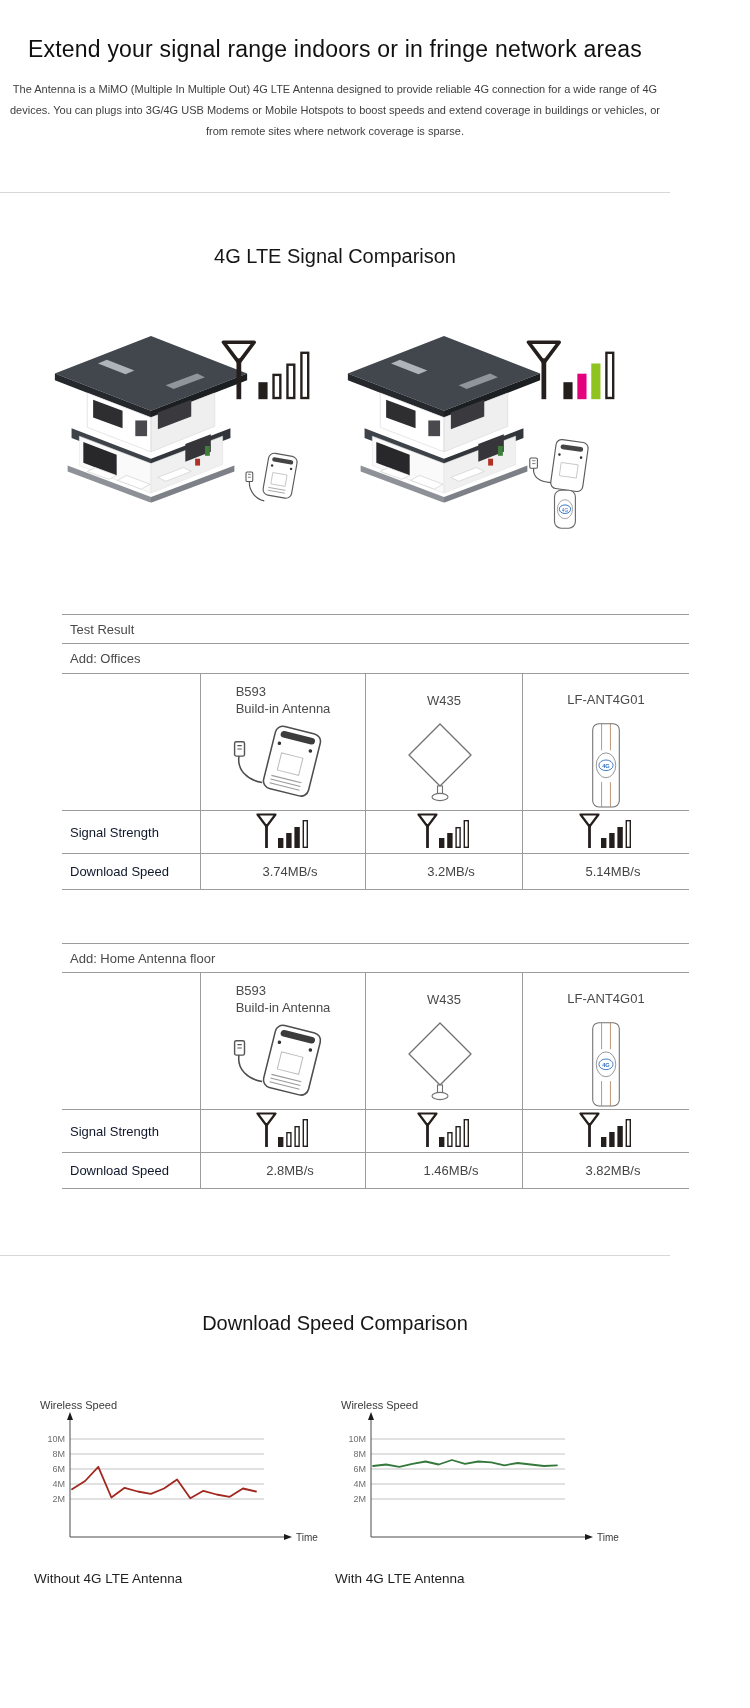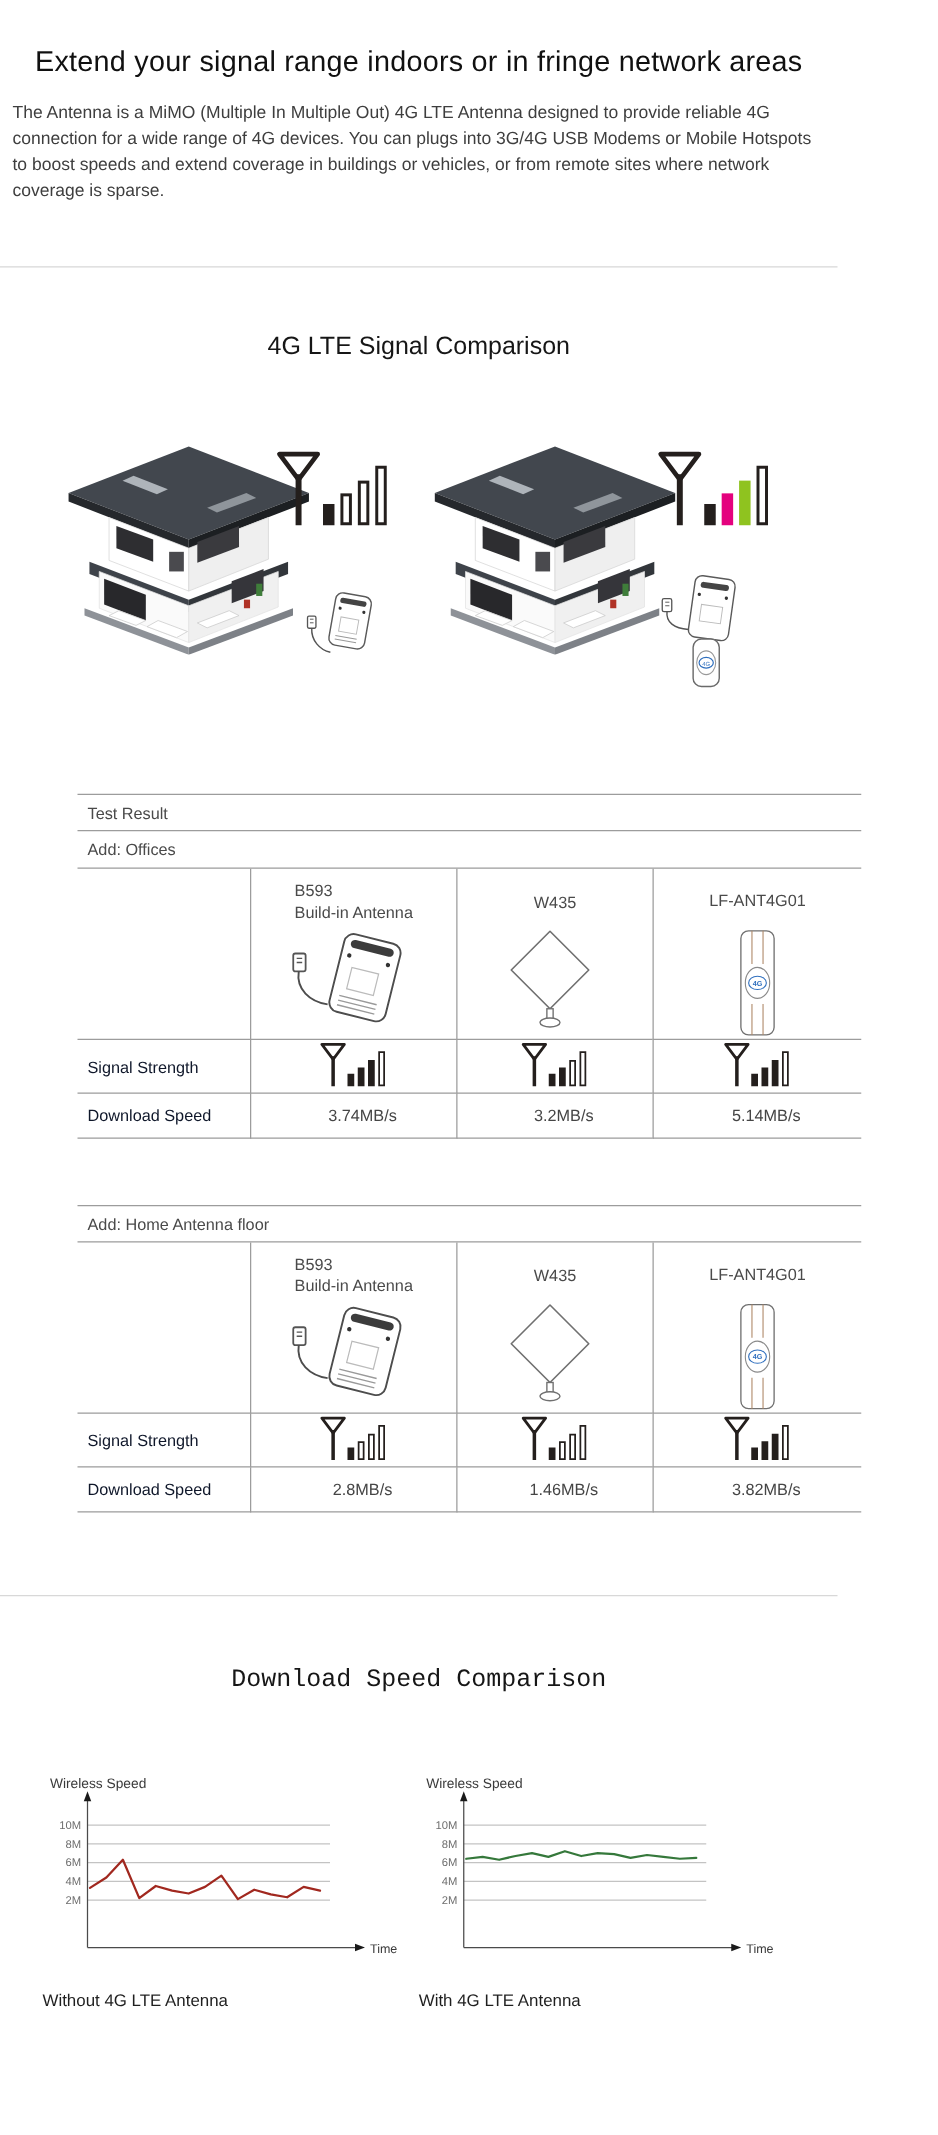--- a/index.html
+++ b/index.html
@@ -1,25 +1,25 @@
 <!DOCTYPE html>
 <html><head>
 <meta charset="utf-8">
 <style>
   html,body{margin:0;padding:0;background:#ffffff;}
   body{width:750px;height:1708px;overflow:hidden;font-family:"Liberation Sans","DejaVu Sans",sans-serif;color:#222;}
   .page{width:670px;}
   .page-title{margin:36px 0 0;font-size:23px;font-weight:400;text-align:center;color:#101010;letter-spacing:.2px;}
-  .intro-text{margin:16px auto 0;width:650px;font-size:14px;line-height:21px;color:#3e3e3e;}
+  .intro-text{margin:16px auto 0;width:650px;font-size:11px;line-height:21px;text-align:center;color:#3e3e3e;}
   hr.divider{border:none;border-top:1px solid #d8d8d8;margin:0;}
   #divider-1{margin-top:50px;}
   #divider-2{margin-top:66px;}
   .section-title{font-size:20px;font-weight:400;text-align:center;color:#161616;margin:2px;}
   #signal-title{margin-top:52px;}
-  #speed-title{margin-top:56px;font-family:Liberation Mono, monospace;}
+  #speed-title{margin-top:56px;}
 
   
   .houses-row{margin-top:60px;height:182px;display:flex;justify-content:space-between;padding:0 42px;}
   .house-block{width:316px;position:relative;}
   .house-svg{position:absolute;left:6px;top:6px;}
   .house-signal{position:absolute;right:22px;top:10px;}
   .house-block.right .house-signal{right:10px;}
   .house-device{position:absolute;right:34px;bottom:-12px;}
   .house-block.right .house-device{right:26px;bottom:-22px;}
 

